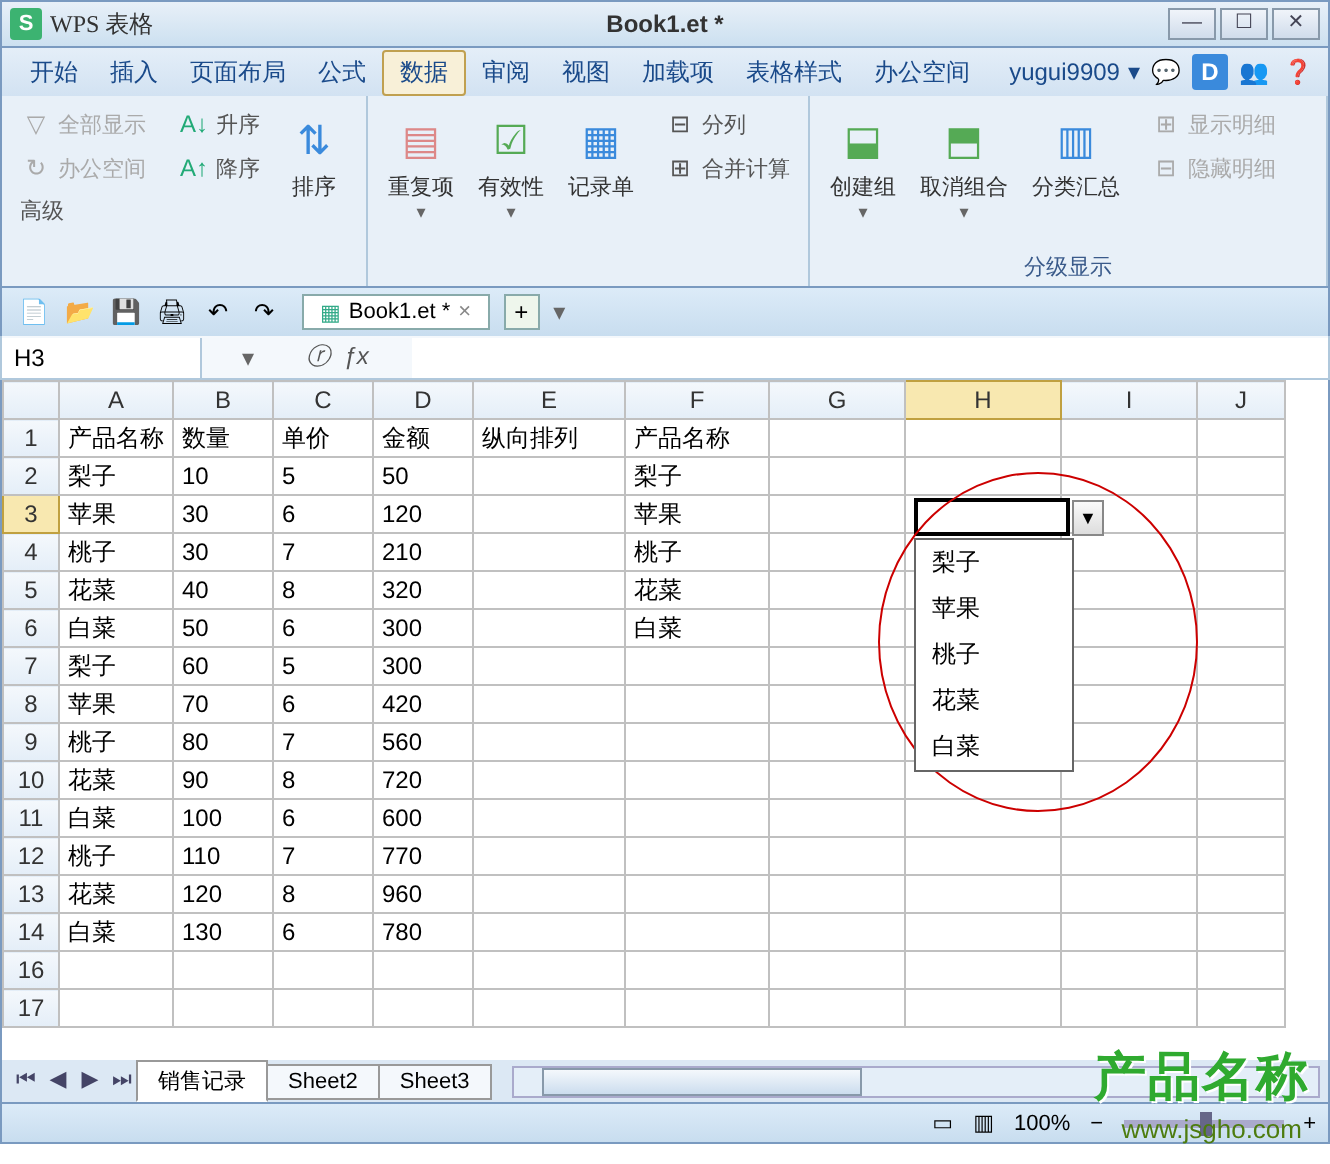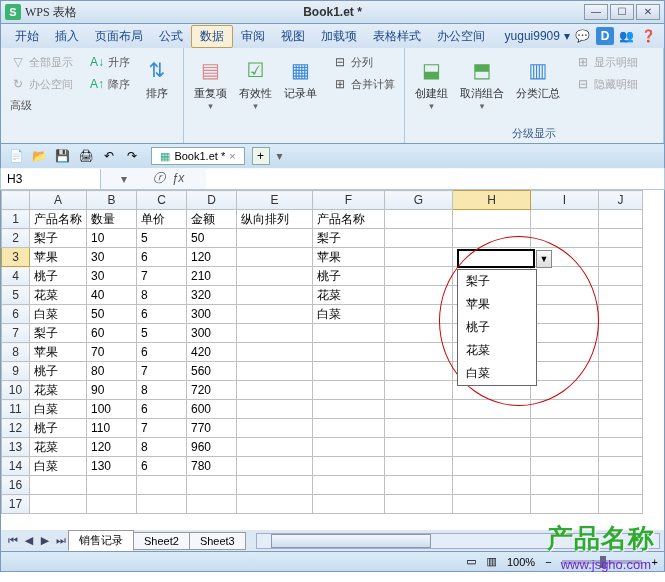--- a/index.html
+++ b/index.html
@@ -66,21 +66,21 @@
 .sheet-tabs-bar { height: 22px; background: #dce8f4; border: 1px solid #7a9ac0; border-top: none; display: flex; align-items: center; padding: 0 4px; font-size: 11px; }
 .tab-nav-btn { width: 16px; height: 16px; text-align: center; line-height: 14px; cursor: pointer; color: #446; }
 .sheet-tab { padding: 2px 10px; border: 1px solid #999; background: #f4f8fc; margin-left: -1px; cursor: pointer; }
 .sheet-tab.active { background: #fff; border-bottom: 1px solid #fff; }
 .hscroll { flex: 1; margin-left: 10px; height: 16px; background: #e4eef8; border: 1px solid #aac; position: relative; }
 .hscroll-thumb { position: absolute; left: 14px; width: 160px; top: 0; bottom: 0; background: linear-gradient(#f4f8fc,#cde); border: 1px solid #89a; }
 
 .status-bar { height: 20px; background: linear-gradient(#dcebf8,#c8ddef); border: 1px solid #7a9ac0; border-top: none; display: flex; align-items: center; padding: 0 6px; gap: 10px; font-size: 11px; justify-content: flex-end; }
 
 .watermark { position: absolute; right: 10px; bottom: 26px; font-size: 26px; font-weight: bold; color: #2faa2f; text-shadow: 1px 1px #fff; pointer-events: none; letter-spacing: 1px; }
-.watermark-url { position: absolute; right: 14px; bottom: 10px; font-size: 13px; color: #6d28d9; pointer-events: none; }
+.watermark-url { position: absolute; right: 14px; bottom: 10px; font-size: 13px; color: #4d7c0f; pointer-events: none; }
 </style>
 </head>
 <body>
 
 <div class="title-bar">
   <div class="wps-icon">S</div>
   <span class="title-text">WPS 表格</span>
   <span class="doc-title">Book1.et *</span>
   <div class="win-controls">
     <div class="win-btn">—</div>

